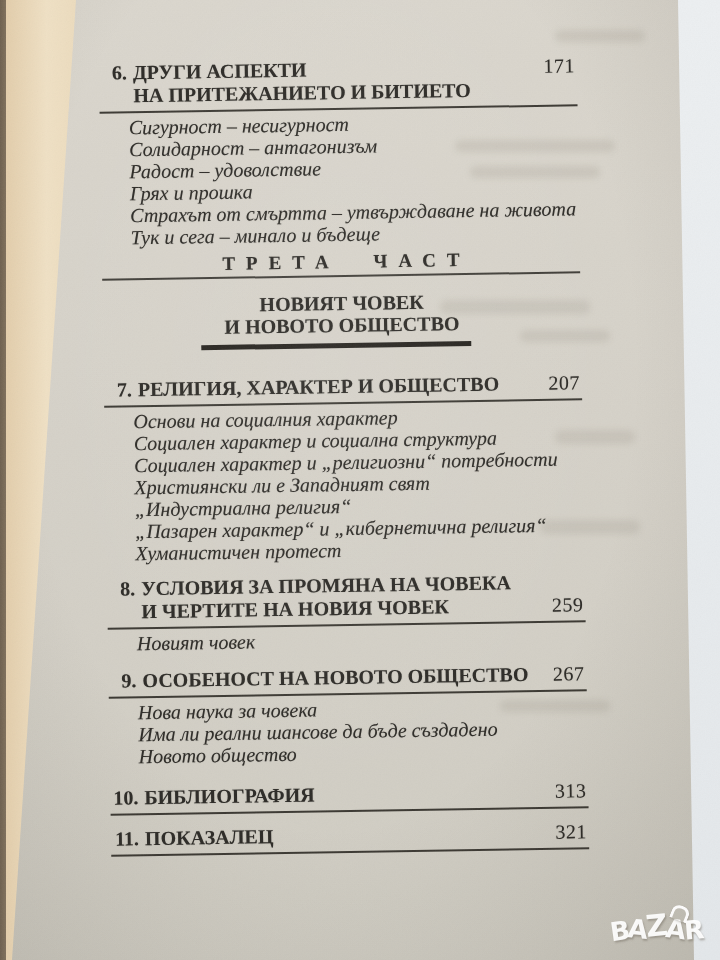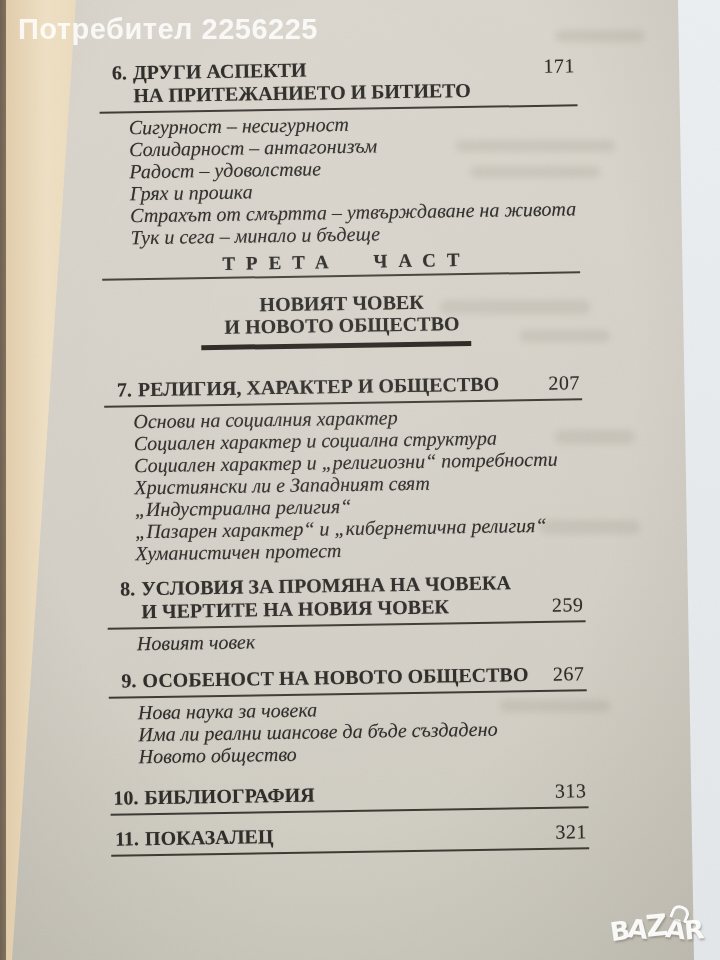--- a/index.html
+++ b/index.html
@@ -206,19 +206,18 @@
     <filter id="paperNoise">
       <feTurbulence type="fractalNoise" baseFrequency="0.8" numOctaves="2" stitchTiles="stitch"></feTurbulence>
       <feColorMatrix type="saturate" values="0"></feColorMatrix>
       <feComponentTransfer>
           <feFuncA type="linear" slope="0.10" intercept="0"></feFuncA>
         </feComponentTransfer>
     </filter>
     <rect width="720" height="960" filter="url(#paperNoise)"></rect>
   </svg>
 
-  <div class="wm-user">Потребител 2256225</div>
 
   <div class="bazar">
     <span class="lt l0">B</span><span class="lt l1">A</span><span class="lt l2">Z</span><span class="lt l3"><span class="bag-handle"></span><span>A</span></span><span class="lt l4">R</span>
   </div>
 
 </div>
 
 </body></html>

